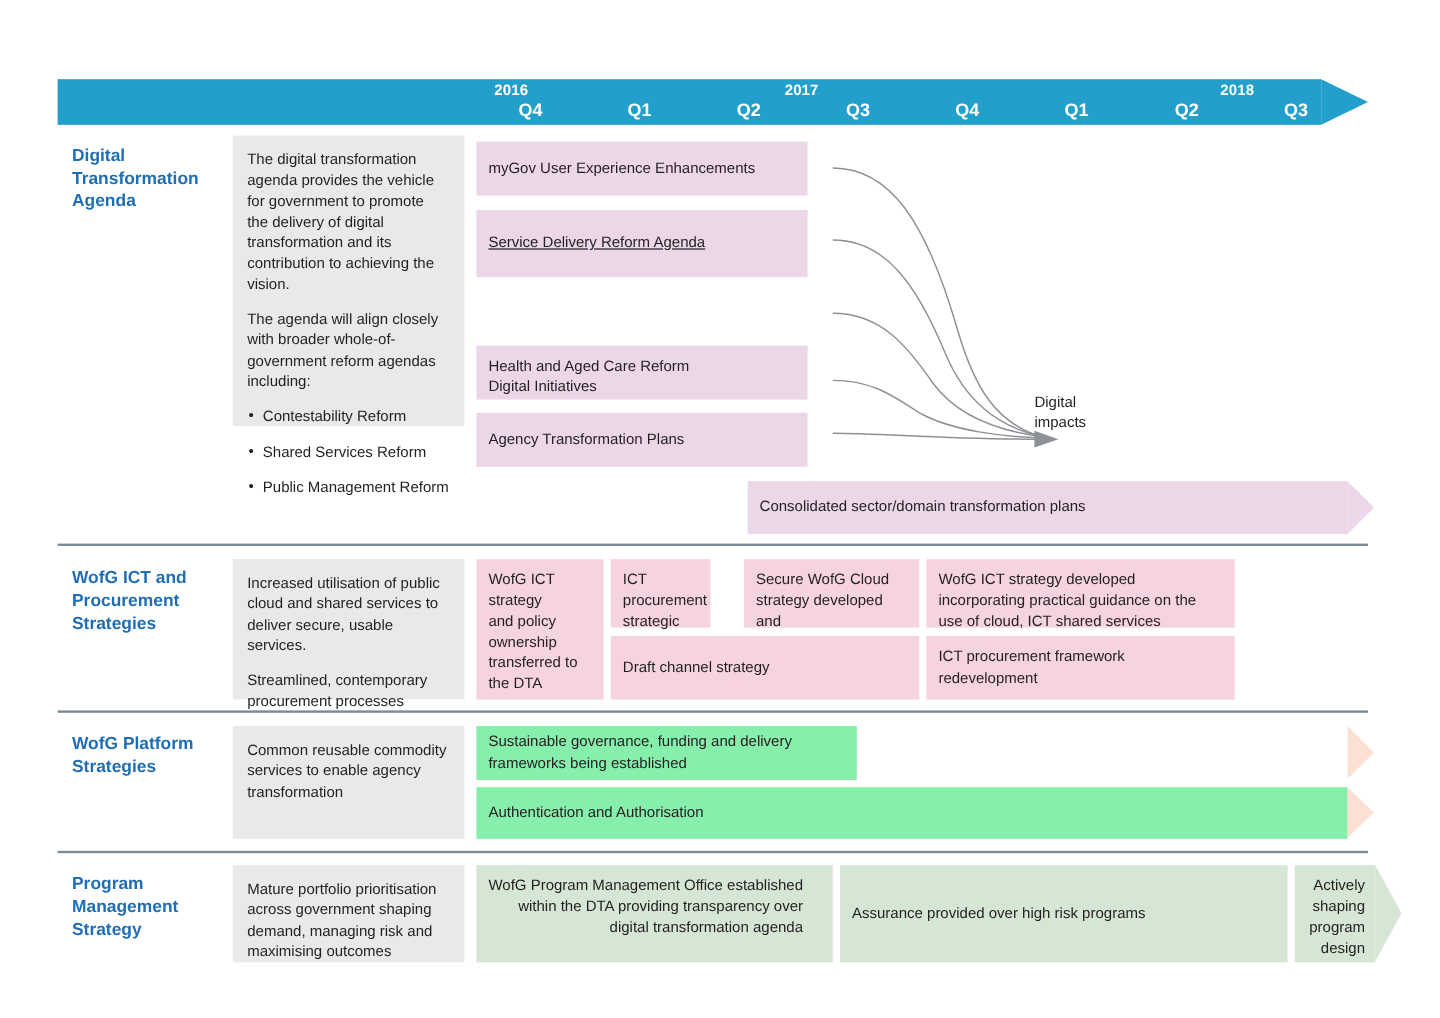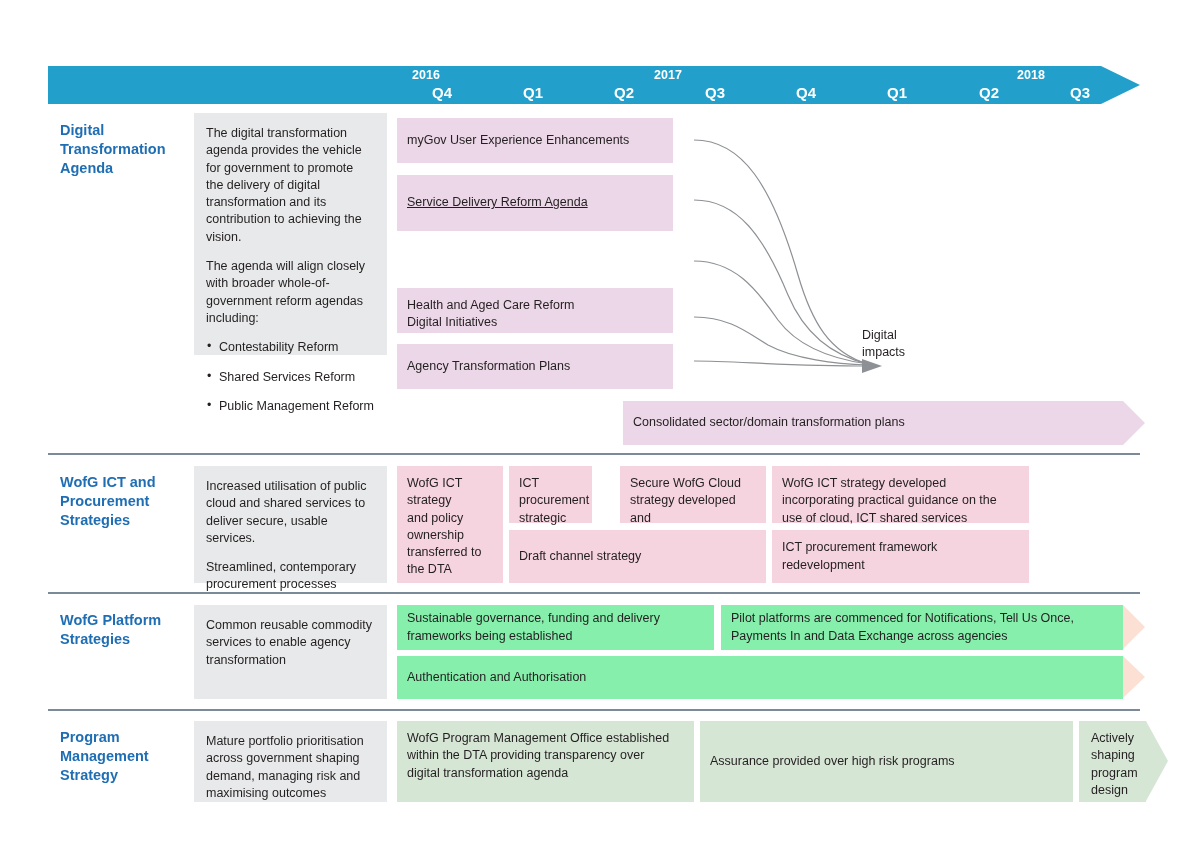--- a/index.html
+++ b/index.html
@@ -120,21 +120,21 @@
     font-size: 12.5px;
     line-height: 17.3px;
     color: #231f20;
     display: flex;
     align-items: center;
     padding: 5px 10px 5px 10px;
   }
   .bar.pink     { background: #ecd7e8; }
   .bar.pink-dk  { background: #f5d3df; }
   .bar.peach    { background: #86efac; }
-  .bar.green    { background: #d6e6d5; }
+  .bar.green    { background: #d6e6d5; text-align: right; }
   .bar.top      { align-items: flex-start; padding-top: 9px; }
 
   .bar-arrow-tip {
     position: absolute;
     width: 0; height: 0;
   }
   .tip-pink    { border-left-color: #ecd7e8; }
   .tip-peach   { border-left-color: #fbe0d3; }
   .tip-green   { border-left-color: #d6e6d5; }
 
@@ -250,22 +250,20 @@
   <div class="row-title" style="left: 60px; top: 611px; white-space: pre-line;">WofG Platform
 Strategies</div>
 
   <div class="desc-box" style="left:194px; top:605px; width:193px; height:94px;">
     <p>Common reusable commodity services to enable agency transformation</p>
   </div>
 
   <div class="bar peach" style="left: 397px; top: 605px; width: 317px; height: 45px; white-space: pre-line;">Sustainable governance, funding and delivery
 frameworks being established</div>
 
-  <div class="bar peach" style="left: 721px; top: 605px; width: 402px; height: 45px; white-space: pre-line;">Pilot platforms are commenced for Notifications, Tell Us Once,
-Payments In and Data Exchange across agencies</div>
   <div class="bar-arrow-tip tip-peach" style="left:1123px; top:605px; border-top:22.5px solid transparent; border-bottom:22.5px solid transparent; border-left:22px solid #fbe0d3;"></div>
 
   <div class="bar peach" style="left:397px; top:656px; width:726px; height:43px;">Authentication and Authorisation</div>
   <div class="bar-arrow-tip tip-peach" style="left:1123px; top:656px; border-top:21.5px solid transparent; border-bottom:21.5px solid transparent; border-left:22px solid #fbe0d3;"></div>
 
   <div class="row-divider" style="top:709px;"></div>
 
   <div class="row-title" style="left: 60px; top: 728px; white-space: pre-line;">Program
 Management
 Strategy</div>

